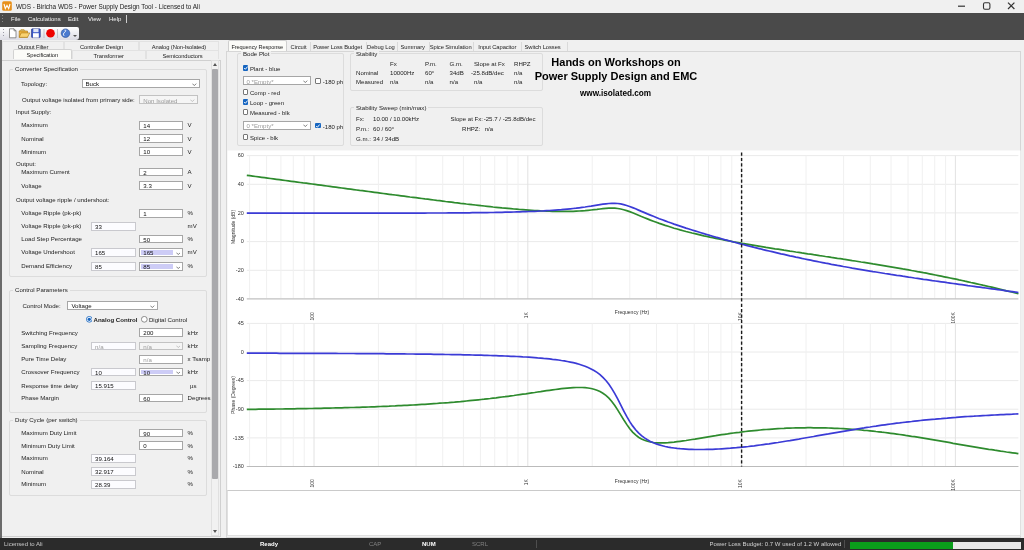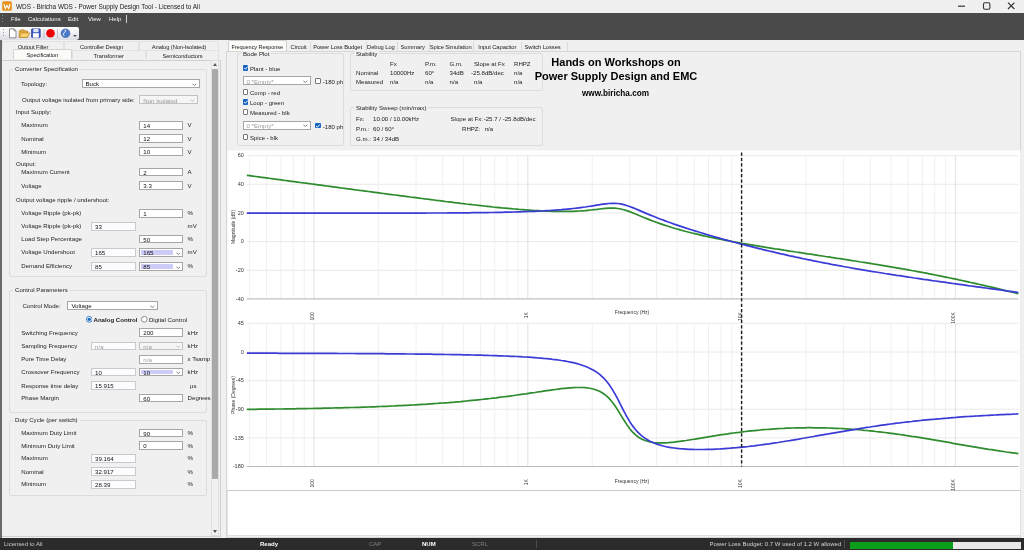--- a/index.html
+++ b/index.html
@@ -304,21 +304,21 @@
 <div class="lbl" style="left:450.5px;top:115.5px">Slope at Fx:</div>
 <div class="lbl" style="left:483.7px;top:115.5px">-25.7 / -25.8dB/dec</div>
 <div class="lbl" style="left:356px;top:125.9px">P.m.:</div>
 <div class="lbl" style="left:373px;top:125.9px">60 / 60°</div>
 <div class="lbl" style="left:462px;top:125.9px">RHPZ:</div>
 <div class="lbl" style="left:484.7px;top:125.9px">n/a</div>
 <div class="lbl" style="left:356px;top:136.1px">G.m.:</div>
 <div class="lbl" style="left:373px;top:136.1px">34 / 34dB</div>
 
 <div class="ab" style="left:616px;top:56px;transform:translateX(-50%);font-size:11px;font-weight:bold;color:#000;text-align:center;white-space:nowrap;line-height:1.26">Hands on Workshops on<br>Power Supply Design and EMC</div>
-<div class="ab" style="left:615.5px;top:89px;transform:translateX(-50%);font-size:8.2px;font-weight:bold;color:#000;white-space:nowrap">www.biricha.com</div>
+<div class="ab" style="left:615.5px;top:89px;transform:translateX(-50%);font-size:8.2px;font-weight:bold;color:#000;white-space:nowrap">www.isolated.com</div>
 
 <div class="ab" style="left:227px;top:490.3px;width:793.5px;height:45.5px;background:#fff;border:1px solid #c4c4c4;border-left:1px solid #e0e0e0;border-right:1px solid #e0e0e0;border-bottom:1px solid #e0e0e0"></div>
 
 <svg width="1024" height="550" style="position:absolute;left:0;top:0;">
 <rect x="227.5" y="150.5" width="793" height="339.6" fill="#ffffff"></rect>
 <line x1="246.8" y1="155.6" x2="1018.4" y2="155.6" stroke="#eaeaea" stroke-width="1"></line>
     <line x1="246.8" y1="184.3" x2="1018.4" y2="184.3" stroke="#eaeaea" stroke-width="1"></line>
     <line x1="246.8" y1="212.9" x2="1018.4" y2="212.9" stroke="#eaeaea" stroke-width="1"></line>
     <line x1="246.8" y1="241.6" x2="1018.4" y2="241.6" stroke="#eaeaea" stroke-width="1"></line>
     <line x1="246.8" y1="270.3" x2="1018.4" y2="270.3" stroke="#eaeaea" stroke-width="1"></line>

